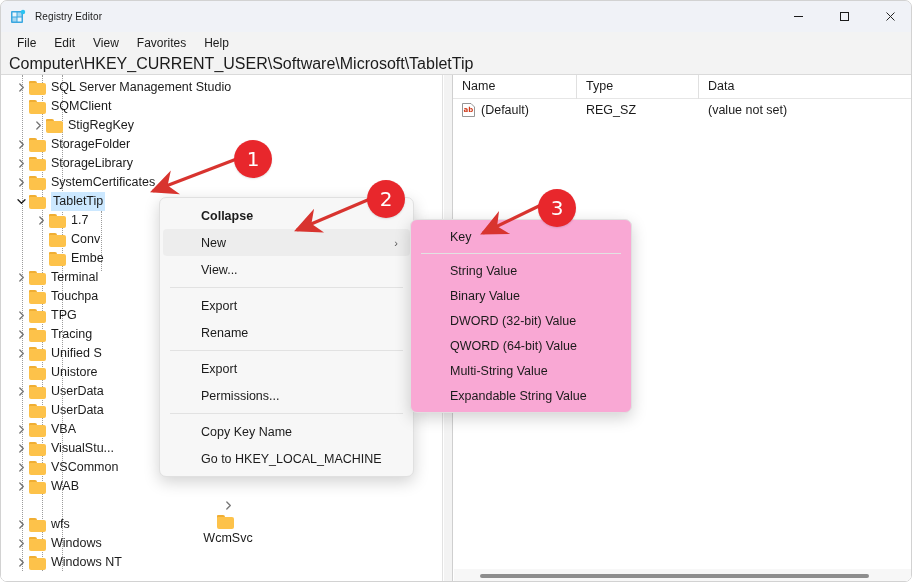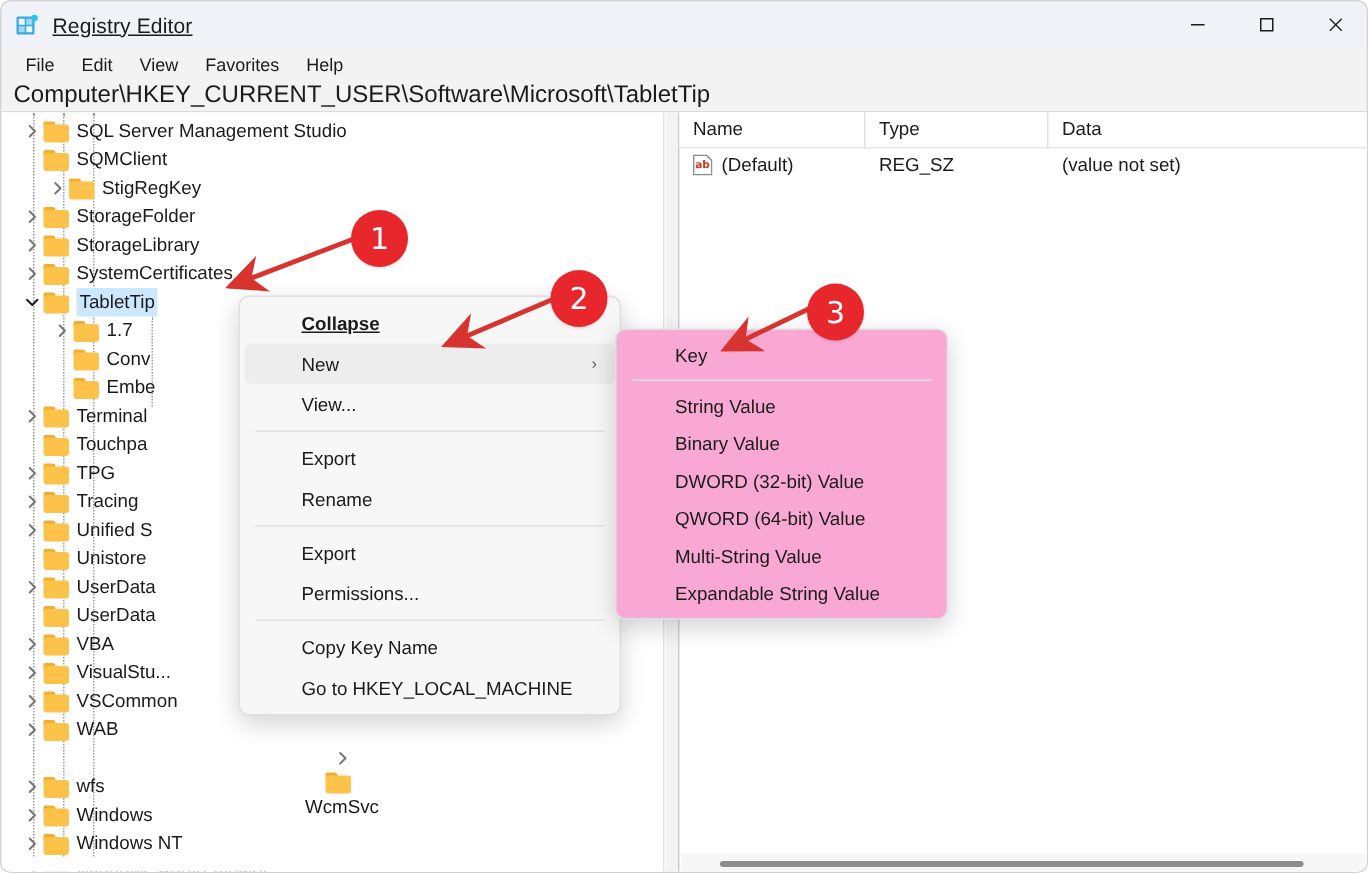--- a/index.html
+++ b/index.html
@@ -24,23 +24,22 @@
     width: 912px; height: 31px;
     background: #f0f2f7;
     display: flex; align-items: center;
   }
   .app-icon {
     width: 16px; height: 16px;
     margin-left: 9px; margin-right: 9px;
     position: relative; flex: none;
   }
   .app-title {
-    font-size: 14px; color: #1b1b1b;
+    font-size: 10px; color: #1b1b1b;
     letter-spacing: 0.1px;
-    text-decoration: underline;
   }
   .win-controls {
     position: absolute; right: 0; top: 0;
     height: 31px; display: flex;
   }
   .win-btn {
     width: 46px; height: 31px;
     display: flex; align-items: center; justify-content: center;
     color: #242424;
   }
@@ -212,21 +211,21 @@
   }
   .citem {
     height: 27px;
     display: flex; align-items: center;
     padding-left: 38px;
     font-size: 12.5px; color: #1b1b1b;
     position: relative;
     margin: 0 3px;
     border-radius: 4px;
   }
-  .citem.bold { font-weight: bold; text-decoration: underline; }
+  .citem.bold { font-weight: bold; }
   .citem.hl { background: #ededed; }
   .citem .sub-chev {
     position: absolute; right: 12px;
     font-size: 11px; color: #5a5a5a;
   }
   .csep {
     height: 1px; background: #e2e2e2;
     margin: 4px 10px;
   }
 

